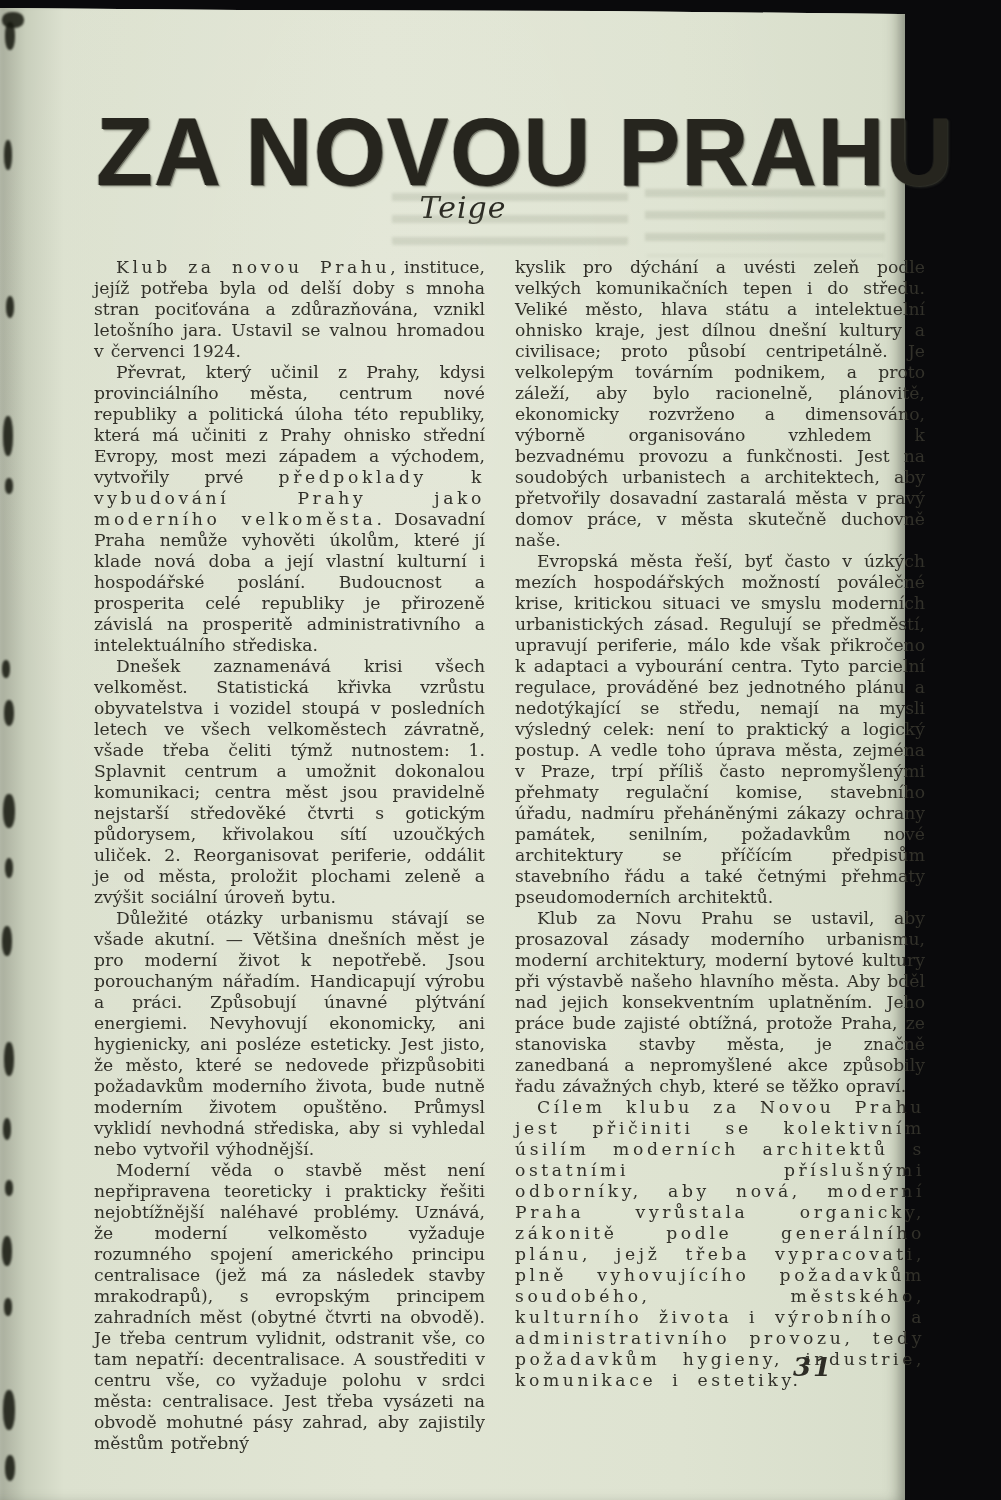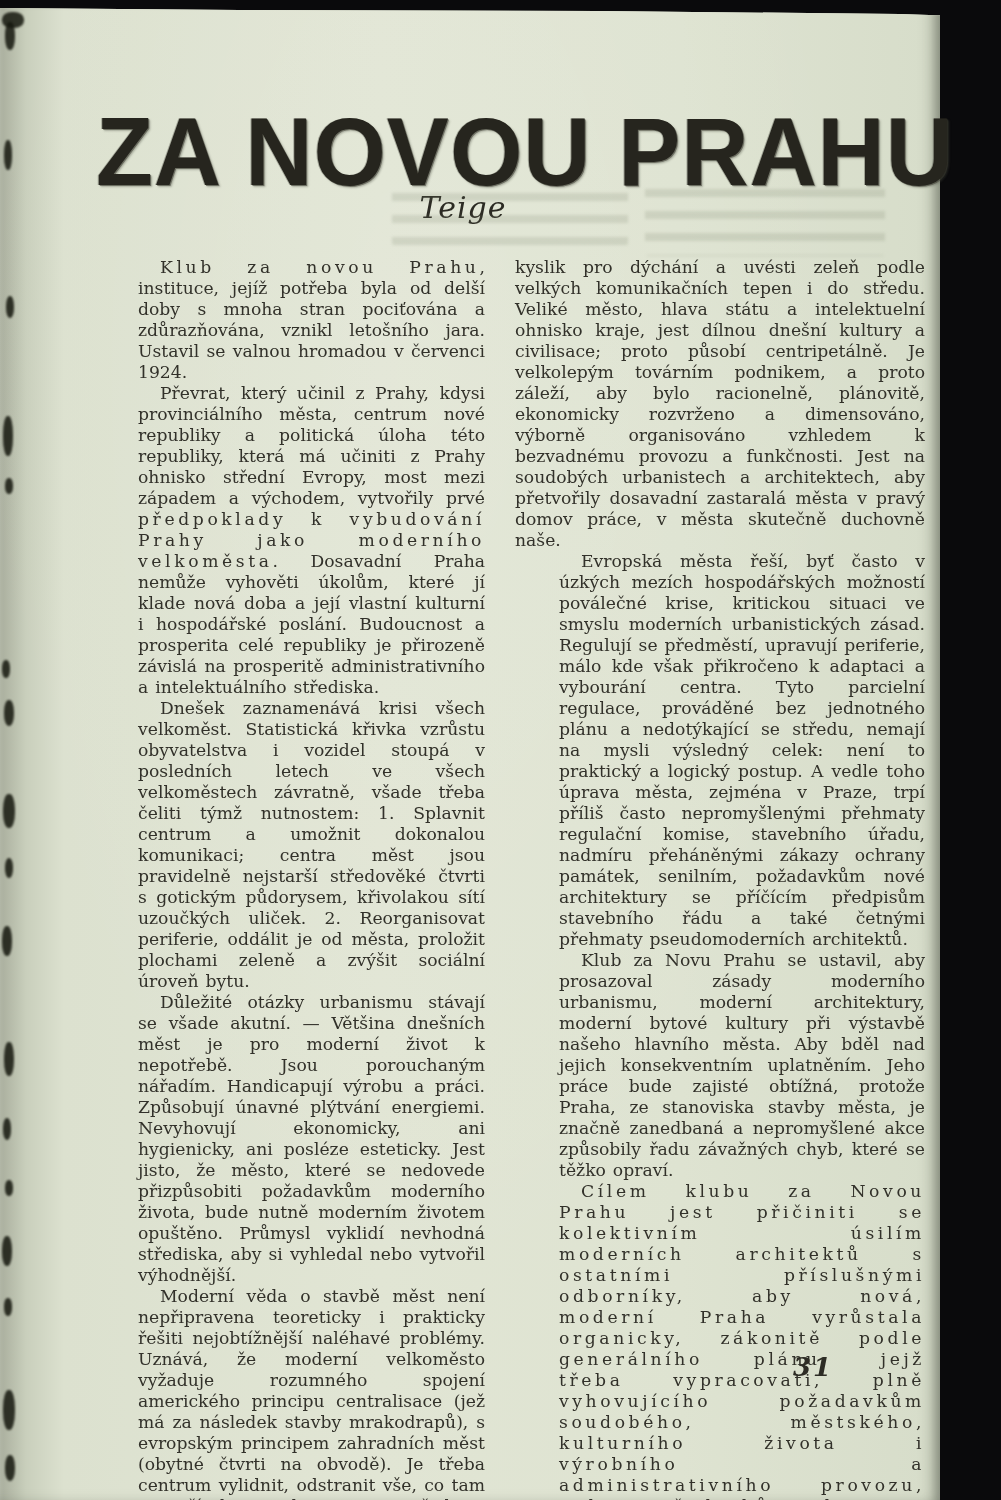--- a/index.html
+++ b/index.html
@@ -11,21 +11,20 @@
     font-family:"DejaVu Serif","Liberation Serif",serif;
   }
   .page{
     position:absolute;left:0;top:0;width:905px;height:1500px;
     background:
       radial-gradient(ellipse at 45% 25%, rgba(255,255,255,0.10), transparent 62%),
       linear-gradient(to right,#a9ae9d 0px,#c9cfbc 26px,#dce1cf 64px,#e1e5d4 380px,#dee3d1 680px,#d7ddca 930px,#ccd2bf 100%),
       #dde2d0;
     clip-path:polygon(0px 8px,240px 10px,600px 11px,900px 14px,988px 17px,978px 1500px,0px 1500px);
     box-shadow:inset -12px 0 16px -8px rgba(40,45,35,0.55), inset 0 4px 6px -3px rgba(255,255,255,0.65);
-    padding-left:35px;
   }
   .title{
     position:absolute;left:96px;top:104px;margin:0;
     font-family:"Liberation Sans","DejaVu Sans",sans-serif;
     font-weight:bold;font-size:93px;line-height:1;
     letter-spacing:1px;white-space:nowrap;
     color:#26251e;
     text-shadow:1px 1px 0 rgba(58,58,48,0.55), -1px 0 0 rgba(58,58,48,0.35), 2px 2px 2px rgba(70,72,60,0.35);
     transform:scaleY(1.04);transform-origin:left top;
   }
@@ -38,21 +37,21 @@
   .col{
     position:absolute;top:257px;
     font-size:17.2px;line-height:21px;
     color:#32312a;
     text-align:justify;
     word-spacing:1.5px;
   }
   .col-left{left:94px;width:391px;}
   .col-right{left:515px;width:410px;}
   .para{margin:0;}
-  .para.indent{text-indent:22px;margin-left:44px;}
+  .para.indent{text-indent:22px;}
   .spaced{letter-spacing:3.6px;word-spacing:7px;}
   .page-number{
     position:absolute;left:778px;top:1352px;width:70px;
     font-style:italic;font-weight:bold;font-size:26px;color:#2d2c25;
     letter-spacing:2px;text-align:center;
   }
   .ghost{
     position:absolute;
     background:repeating-linear-gradient(180deg, transparent 0 5px, rgba(108,118,92,0.17) 5px 13px, transparent 13px 22px);
     filter:blur(1.6px);

